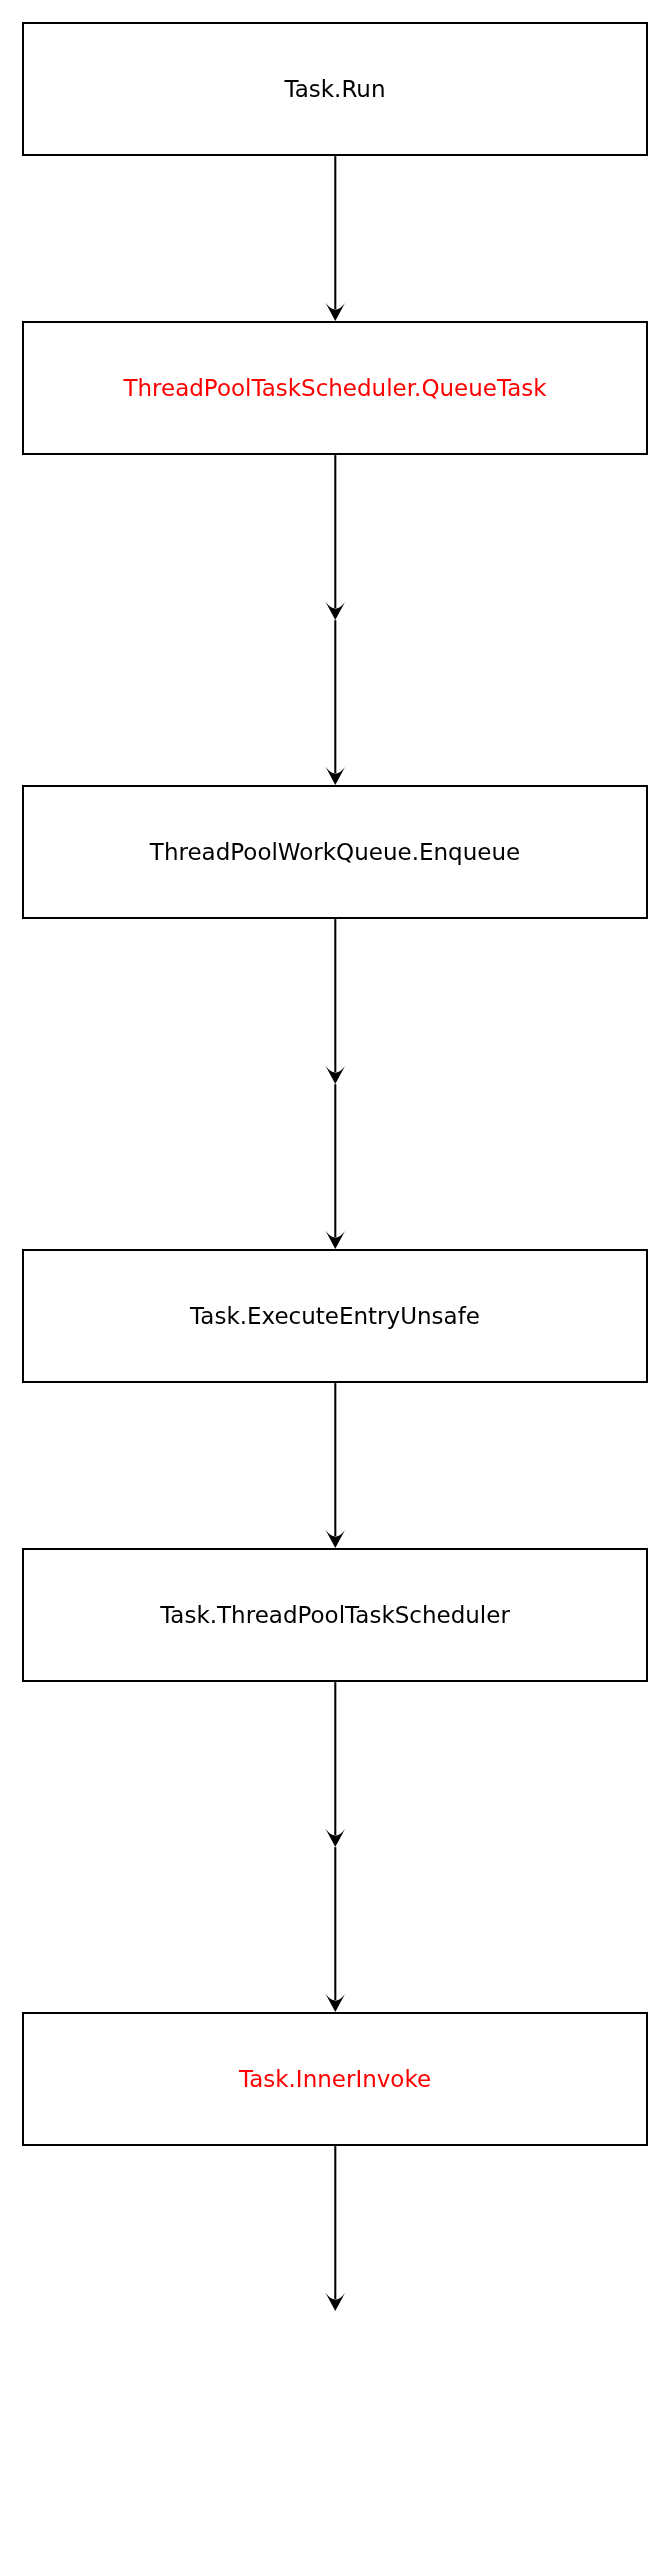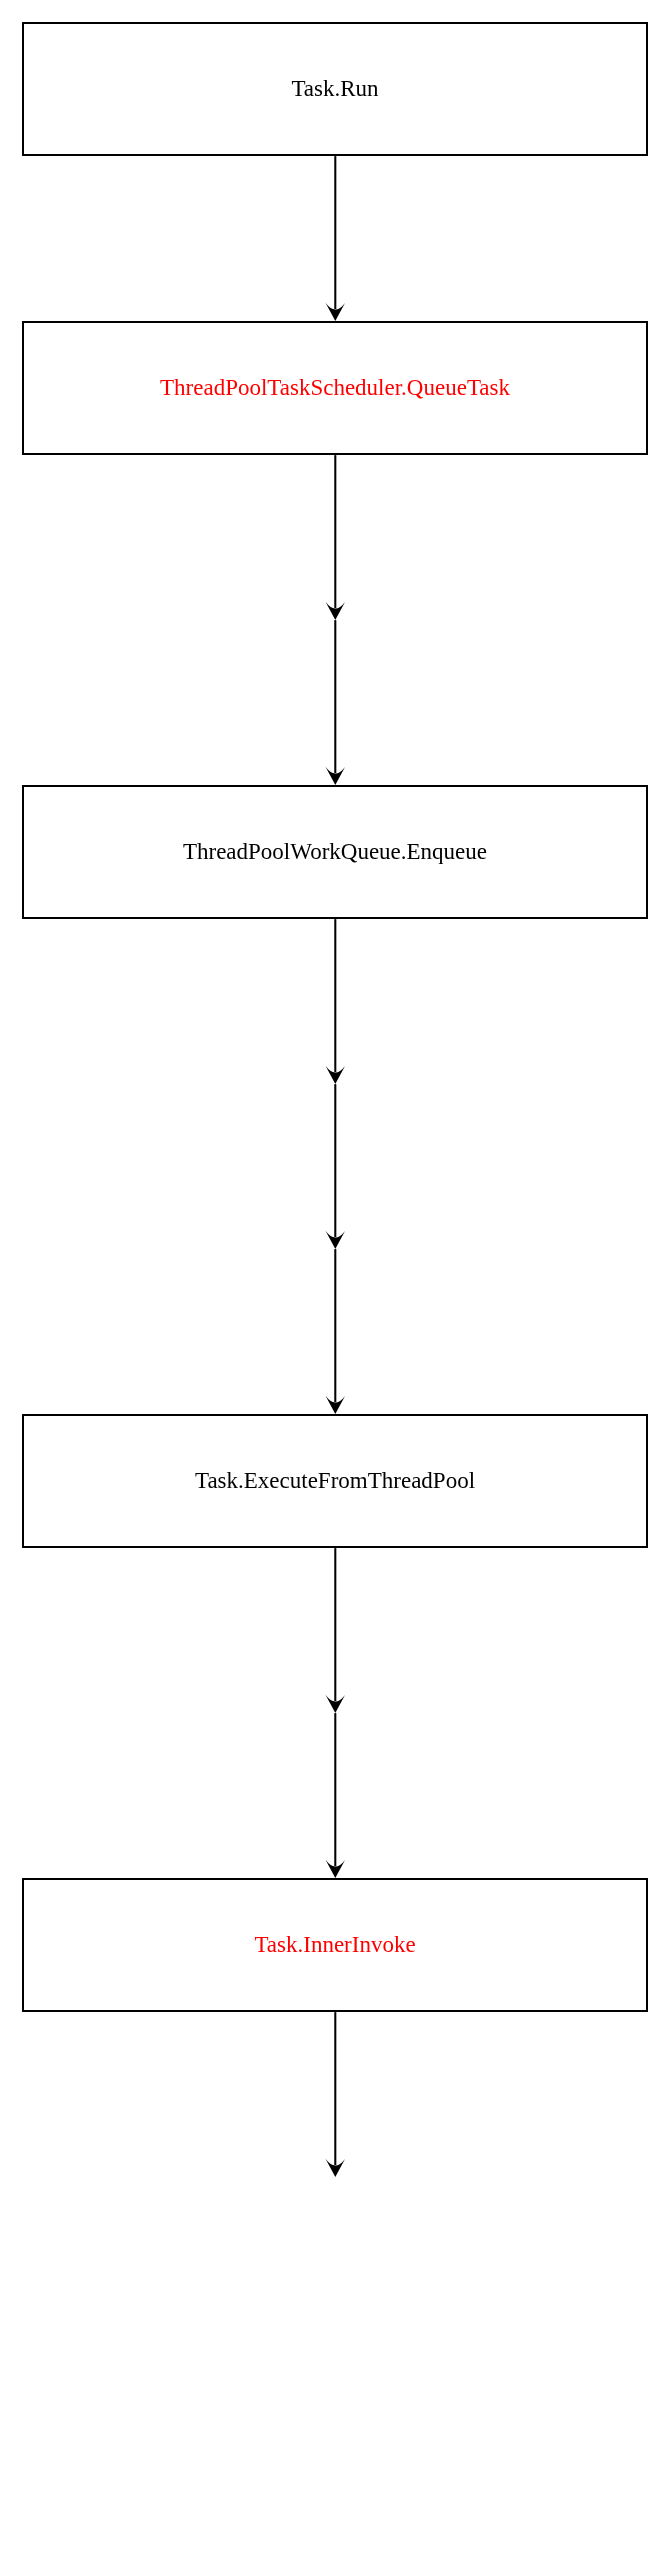--- a/index.html
+++ b/index.html
@@ -30,21 +30,20 @@
     align-items: center;
     justify-content: center;
     flex: 0 0 auto;
   }
   .node-label {
     font-size: 23px;
     letter-spacing: 0px;
     color: var(--text-default, #000000);
     white-space: nowrap;
     text-align: center;
-    font-family: Liberation Serif, serif;
   }
   .node-label.highlight {
     color: var(--text-highlight, #ff0000);
   }
   .edge {
     height: 165px;
     flex: 0 0 auto;
     display: flex;
     align-items: flex-start;
     justify-content: center;
@@ -104,30 +103,33 @@
   </div>
 
 
   <div class="edge">
     <svg class="edge-svg" width="20.6" height="165" viewBox="0 0 40 320" aria-hidden="true">
       <line x1="20" y1="0" x2="20" y2="297"></line>
       <path d="M 20 320 L 1 285 Q 20 311 39 285 Z"></path>
     </svg>
   </div>
 
+  <div class="node">
+    <span class="node-label">Task.ExecuteEntryUnsafe</span>
+  </div>
 
   <div class="edge">
     <svg class="edge-svg" width="20.6" height="165" viewBox="0 0 40 320" aria-hidden="true">
       <line x1="20" y1="0" x2="20" y2="297"></line>
       <path d="M 20 320 L 1 285 Q 20 311 39 285 Z"></path>
     </svg>
   </div>
 
   <div class="node">
-    <span class="node-label">Task.ExecuteFromThreadPool</span>
+    <span class="node-label">Task.ThreadPoolTaskScheduler</span>
   </div>
 
   <div class="edge">
     <svg class="edge-svg" width="20.6" height="165" viewBox="0 0 40 320" aria-hidden="true">
       <line x1="20" y1="0" x2="20" y2="297"></line>
       <path d="M 20 320 L 1 285 Q 20 311 39 285 Z"></path>
     </svg>
   </div>
 
 

